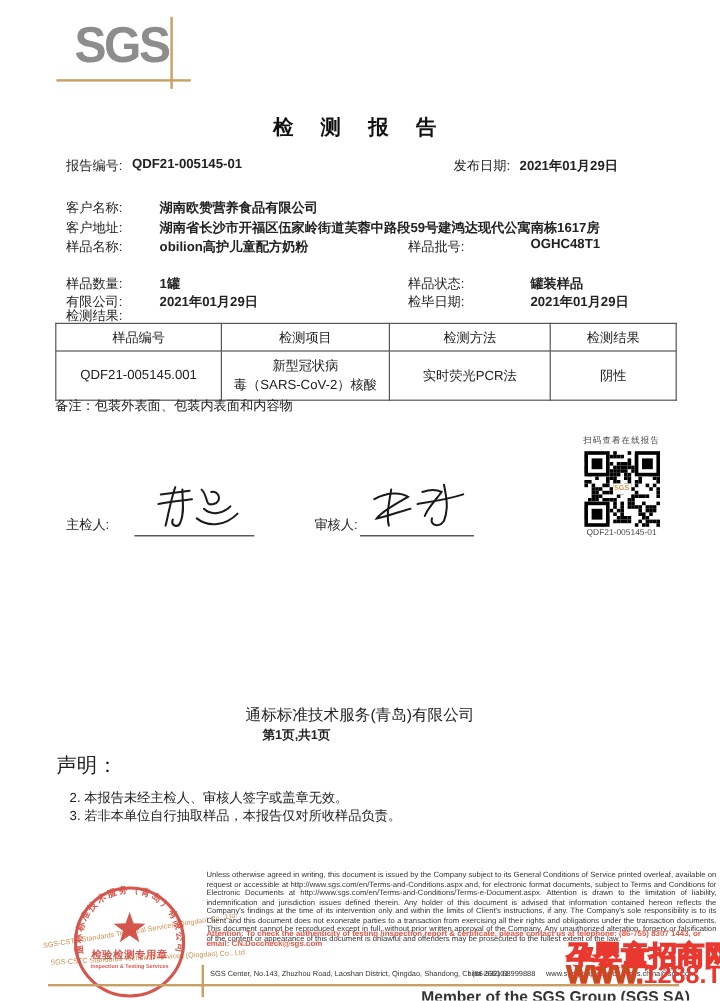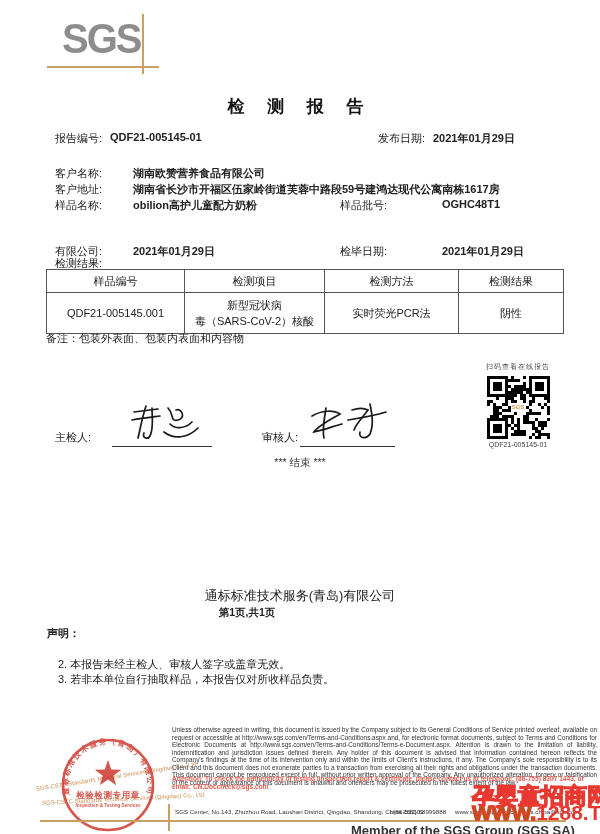--- a/index.html
+++ b/index.html
@@ -53,21 +53,21 @@
   .finder{position:absolute;width:21px;height:21px;border:3px solid #000;background:#fff;box-sizing:border-box;}
   .finder::after{content:"";position:absolute;inset:3px;background:#000;}
   .f-tl{left:0;top:0;} .f-tr{right:0;top:0;} .f-bl{left:0;bottom:0;}
   .qr-center{position:absolute;left:24px;top:27px;width:15px;height:9px;background:#fff;
              font-size:6px;line-height:9px;color:#c95;font-weight:bold;}
   .qr-code{font-size:7px;color:#444;white-space:nowrap;}
 
   
   .company{left:0;top:587px;width:600px;text-align:center;font-size:13px;color:#222;}
   .pageno{left:0;top:606px;width:494px;text-align:center;font-size:10.5px;font-weight:bold;}
-  .stmt-title{left:47px;top:626px;font-size:11px;font-weight:bold;}
+  .stmt-title{left:47px;top:626px;font-size:17px;font-weight:normal;}
   .stmt-item{left:58px;font-size:11px;white-space:nowrap;}
 
   
   .letterhead{font-size:6px;color:#cf9055;white-space:nowrap;transform-origin:left center;}
   .disclaimer{left:172px;top:726px;width:425px;font-size:6.4px;line-height:7.5px;
               color:#333;text-align:justify;}
   .attention{left:172px;top:775px;width:425px;font-size:6.6px;line-height:7.6px;
              color:#e2584a;font-weight:bold;}
   .addr-bar{top:808px;font-size:6.2px;color:#333;white-space:nowrap;}
   .foot-hline{left:40px;top:820px;width:526px;height:1.5px;background:#c9a063;}
@@ -109,20 +109,26 @@
   </div>
   <div class="abs irow" style="top:182px;">
     <span class="lbl">客户地址:</span>
     <span class="val">湖南省长沙市开福区伍家岭街道芙蓉中路段59号建鸿达现代公寓南栋1617房</span>
   </div>
   <div class="abs irow" style="top:198px;">
     <span class="lbl">样品名称:</span>
     <span class="val">obilion高护儿童配方奶粉</span>
     <span class="lbl2">样品批号:</span>
     <span class="val2">OGHC48T1</span>
+  </div>
+  <div class="abs irow" style="top:229px;">
+    <span class="lbl">样品数量:</span>
+    <span class="val">1罐</span>
+    <span class="lbl2">样品状态:</span>
+    <span class="val2">罐装样品</span>
   </div>
   <div class="abs irow" style="top:244px;">
     <span class="lbl">有限公司:</span>
     <span class="val">2021年01月29日</span>
     <span class="lbl2">检毕日期:</span>
     <span class="val2">2021年01月29日</span>
   </div>
   <div class="abs result-lbl">检测结果:</div>
 
   <table class="rt">
@@ -623,21 +629,20 @@
           <i class="b"></i>
         </div>
       <div class="finder f-tl"></div>
       <div class="finder f-tr"></div>
       <div class="finder f-bl"></div>
       <div class="qr-center">SGS</div>
     </div>
     <div class="qr-code">QDF21-005145-01</div>
   </div>
 
-  <div class="abs endmark">*** 结束 ***</div>
 
   <div class="abs company">通标标准技术服务(青岛)有限公司</div>
   <div class="abs pageno">第1页,共1页</div>
   <div class="abs stmt-title">声明：</div>
   <div class="abs stmt-item" style="top:657px;">2.  本报告未经主检人、审核人签字或盖章无效。</div>
   <div class="abs stmt-item" style="top:672px;">3.  若非本单位自行抽取样品，本报告仅对所收样品负责。</div>
 
   <div class="abs letterhead" style="left:36px;top:786px;transform:rotate(-9deg);">SGS-CSTC Standards Technical Services (Qingdao) Co., Ltd.</div>
   <div class="abs letterhead" style="left:42px;top:800px;transform:rotate(-3deg);">SGS-CSTC Standards Technical Services (Qingdao) Co., Ltd.</div>
 

